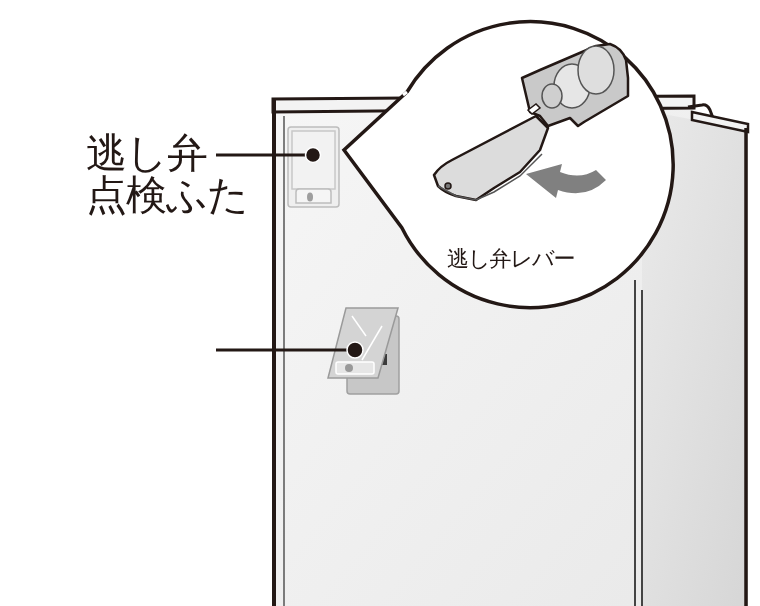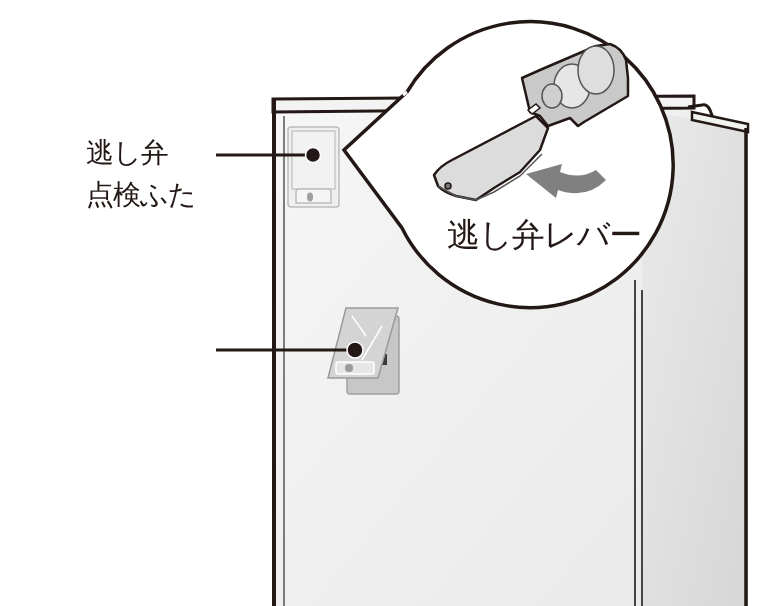--- a/index.html
+++ b/index.html
@@ -1,20 +1,20 @@
 <!DOCTYPE html>
 <html><head>
 <meta charset="utf-8">
 <style>
   html, body { margin:0; padding:0; background:#ffffff; }
   body { width:760px; height:606px; position:relative; overflow:hidden;
          font-family:"DejaVu Sans","Liberation Sans",sans-serif; color:#231815; }
   #art { position:absolute; left:0; top:0; }
-  .label { position:absolute; font-size:28px; line-height:42px; letter-spacing:-1px; white-space:nowrap; color:#231815; }
-  .callout-title { position:absolute; font-size:33px; line-height:40px; letter-spacing:-1px; white-space:nowrap; color:#231815; }
+  .label { position:absolute; font-size:41px; line-height:42px; letter-spacing:-1px; white-space:nowrap; color:#231815; }
+  .callout-title { position:absolute; font-size:22px; line-height:40px; letter-spacing:-1px; white-space:nowrap; color:#231815;margin-top:24px; }
 </style>
 </head>
 <body>
 
 <svg id="art" width="760" height="606" viewBox="0 0 760 606">
   <defs>
     <linearGradient id="gFront" x1="0" y1="0" x2="1" y2="1">
       <stop offset="0" stop-color="#f6f6f6"></stop>
       <stop offset="1" stop-color="#e9e9e9"></stop>
     </linearGradient>

